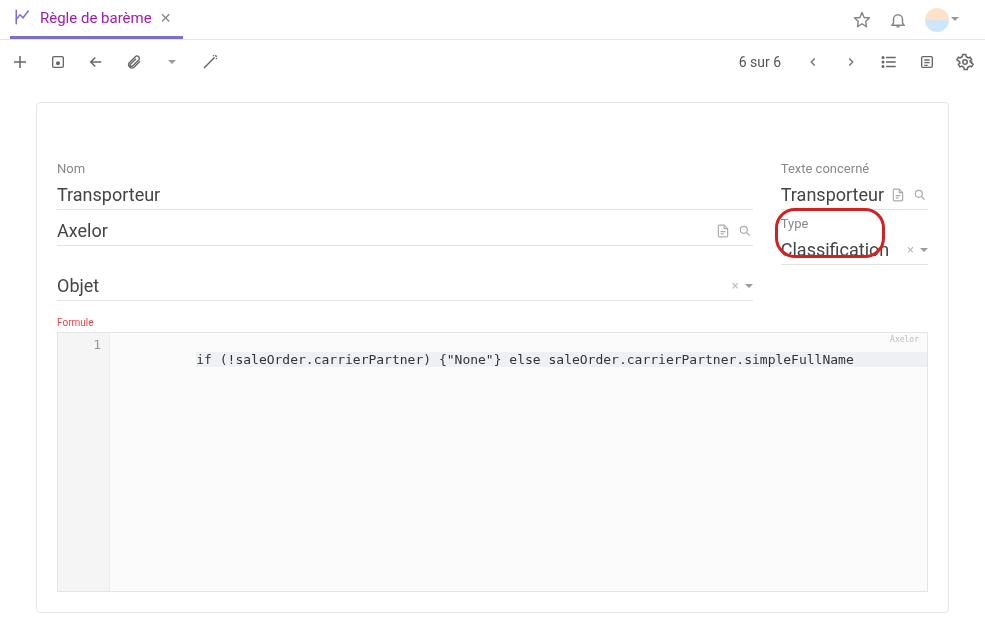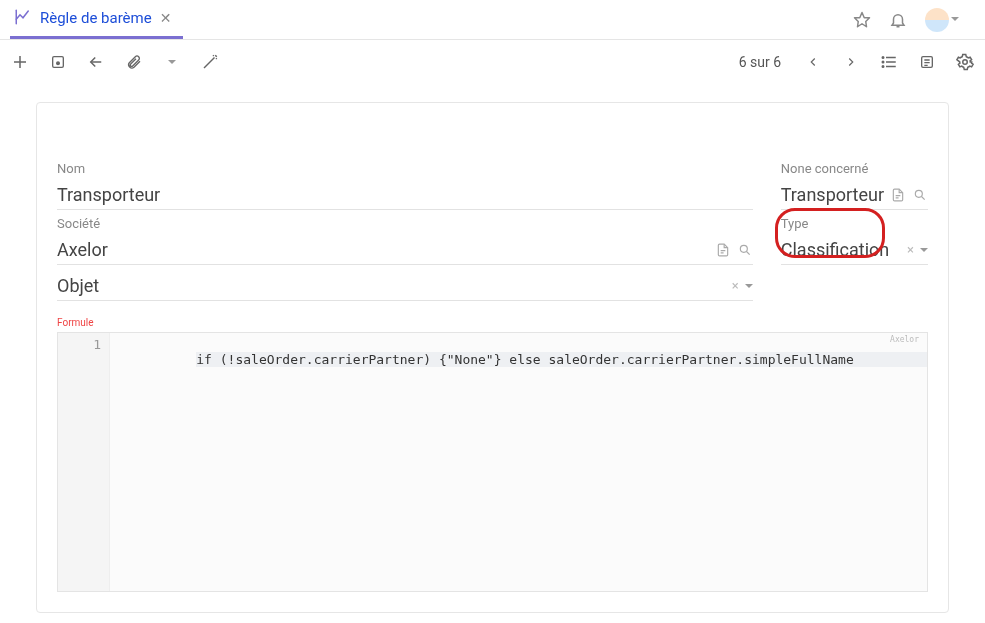--- a/index.html
+++ b/index.html
@@ -27,21 +27,21 @@
     display: flex;
     align-items: center;
     height: 100%;
     padding: 0 12px 0 4px;
     border-bottom: 3px solid #7b6fd1;
     color: #7b6fd1;
     position: relative;
     gap: 8px;
   }
   .tab .chart-icon svg { stroke: #7b6fd1; }
-  .tab-title { font-size: 15px; color: #1d4ed8; font-weight: 400; }
+  .tab-title { font-size: 15px; color: #a21caf; font-weight: 400; }
   .tab-close { color: #888; font-size: 14px; cursor: pointer; }
 
   .tabbar-right { display: flex; align-items: center; gap: 18px; }
   .tabbar-right .icn { color: #888; cursor: pointer; width:18px; height:18px; display:flex; align-items:center; justify-content:center; }
   .avatar {
     width: 24px; height: 24px; border-radius: 50%;
     background: linear-gradient(#fde2c8 50%, #cfe6fa 50%);
     position: relative; cursor: pointer;
   }
   .avatar::after {
@@ -253,41 +253,40 @@
   <div class="form-grid">
 
     <div class="field">
       <div class="field-label">Nom</div>
       <div class="field-value-row">
         <span class="field-value">Transporteur</span>
       </div>
     </div>
 
     <div class="field">
-      <div class="field-label">None concerné</div>
+      <div class="field-label">Texte concerné</div>
       <div class="field-value-row">
         <span class="field-value">Transporteur</span>
         <span class="field-icn">
           <svg width="14" height="14" viewBox="0 0 24 24" fill="none" stroke-width="2">
               <path d="M14 2H6a2 2 0 00-2 2v16a2 2 0 002 2h12a2 2 0 002-2V8z"></path>
               <path d="M14 2v6h6"></path>
               <path d="M8 13h8M8 17h5"></path>
             </svg>
         </span>
         <span class="field-icn">
           <svg width="14" height="14" viewBox="0 0 24 24" fill="none" stroke-width="2">
               <circle cx="10" cy="10" r="6"></circle>
               <path d="M20 20l-5-5"></path>
             </svg>
         </span>
       </div>
     </div>
 
     <div class="field">
-      <div class="field-label">Société</div>
       <div class="field-value-row">
         <span class="field-value">Axelor</span>
         <span class="field-icn">
           <svg width="14" height="14" viewBox="0 0 24 24" fill="none" stroke-width="2">
               <path d="M14 2H6a2 2 0 00-2 2v16a2 2 0 002 2h12a2 2 0 002-2V8z"></path>
               <path d="M14 2v6h6"></path>
               <path d="M8 13h8M8 17h5"></path>
             </svg>
         </span>
         <span class="field-icn">

